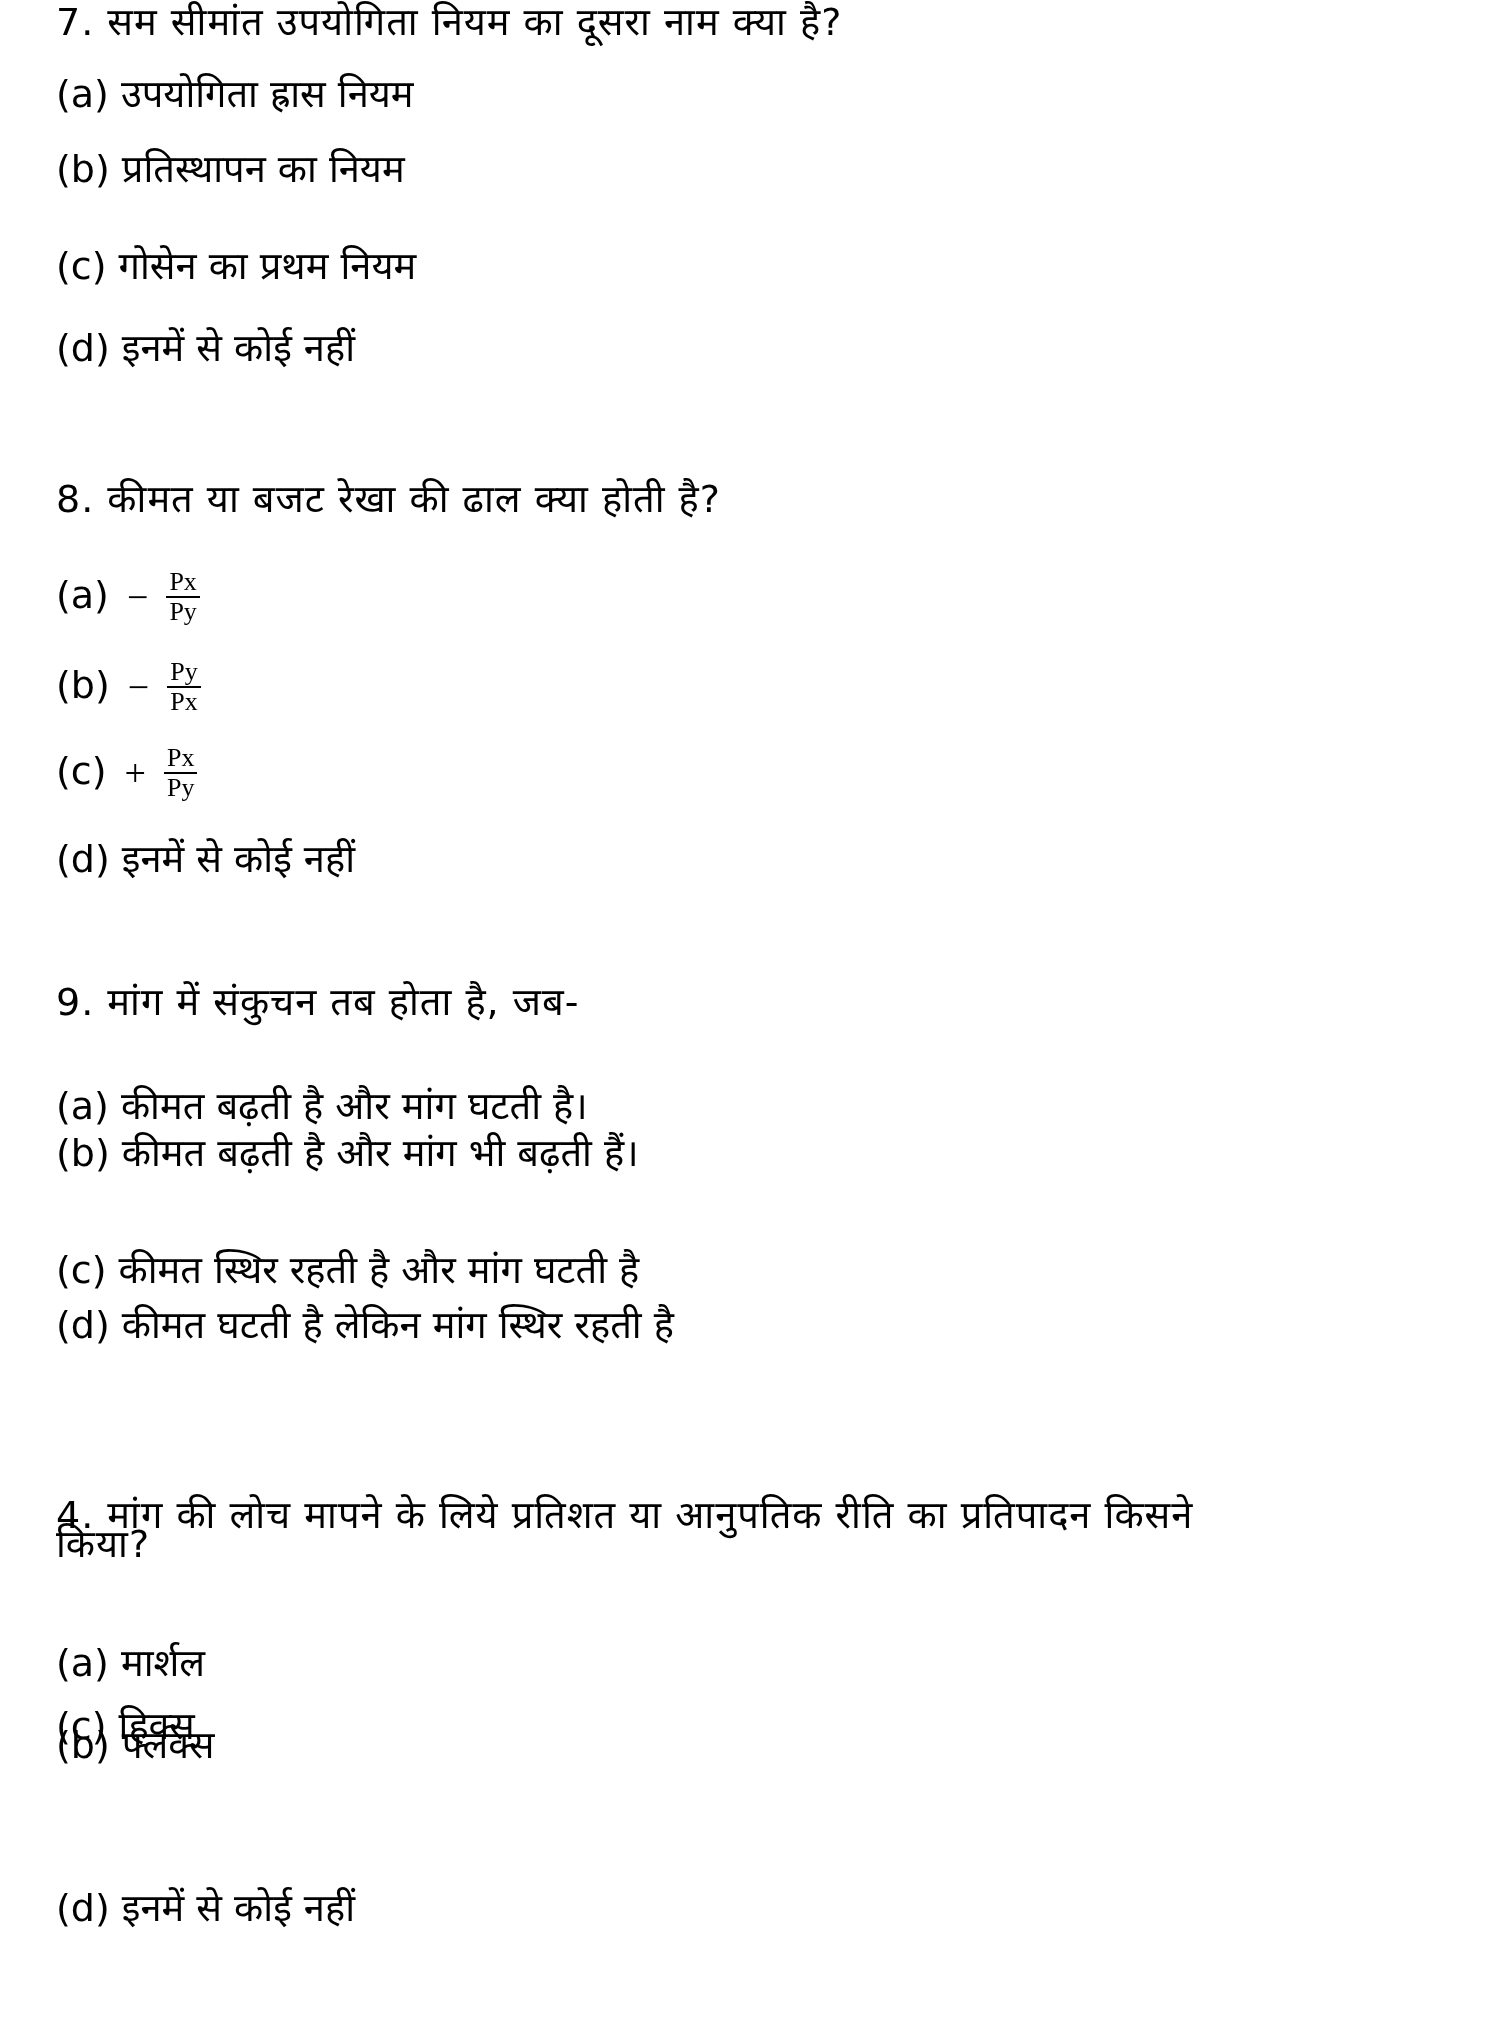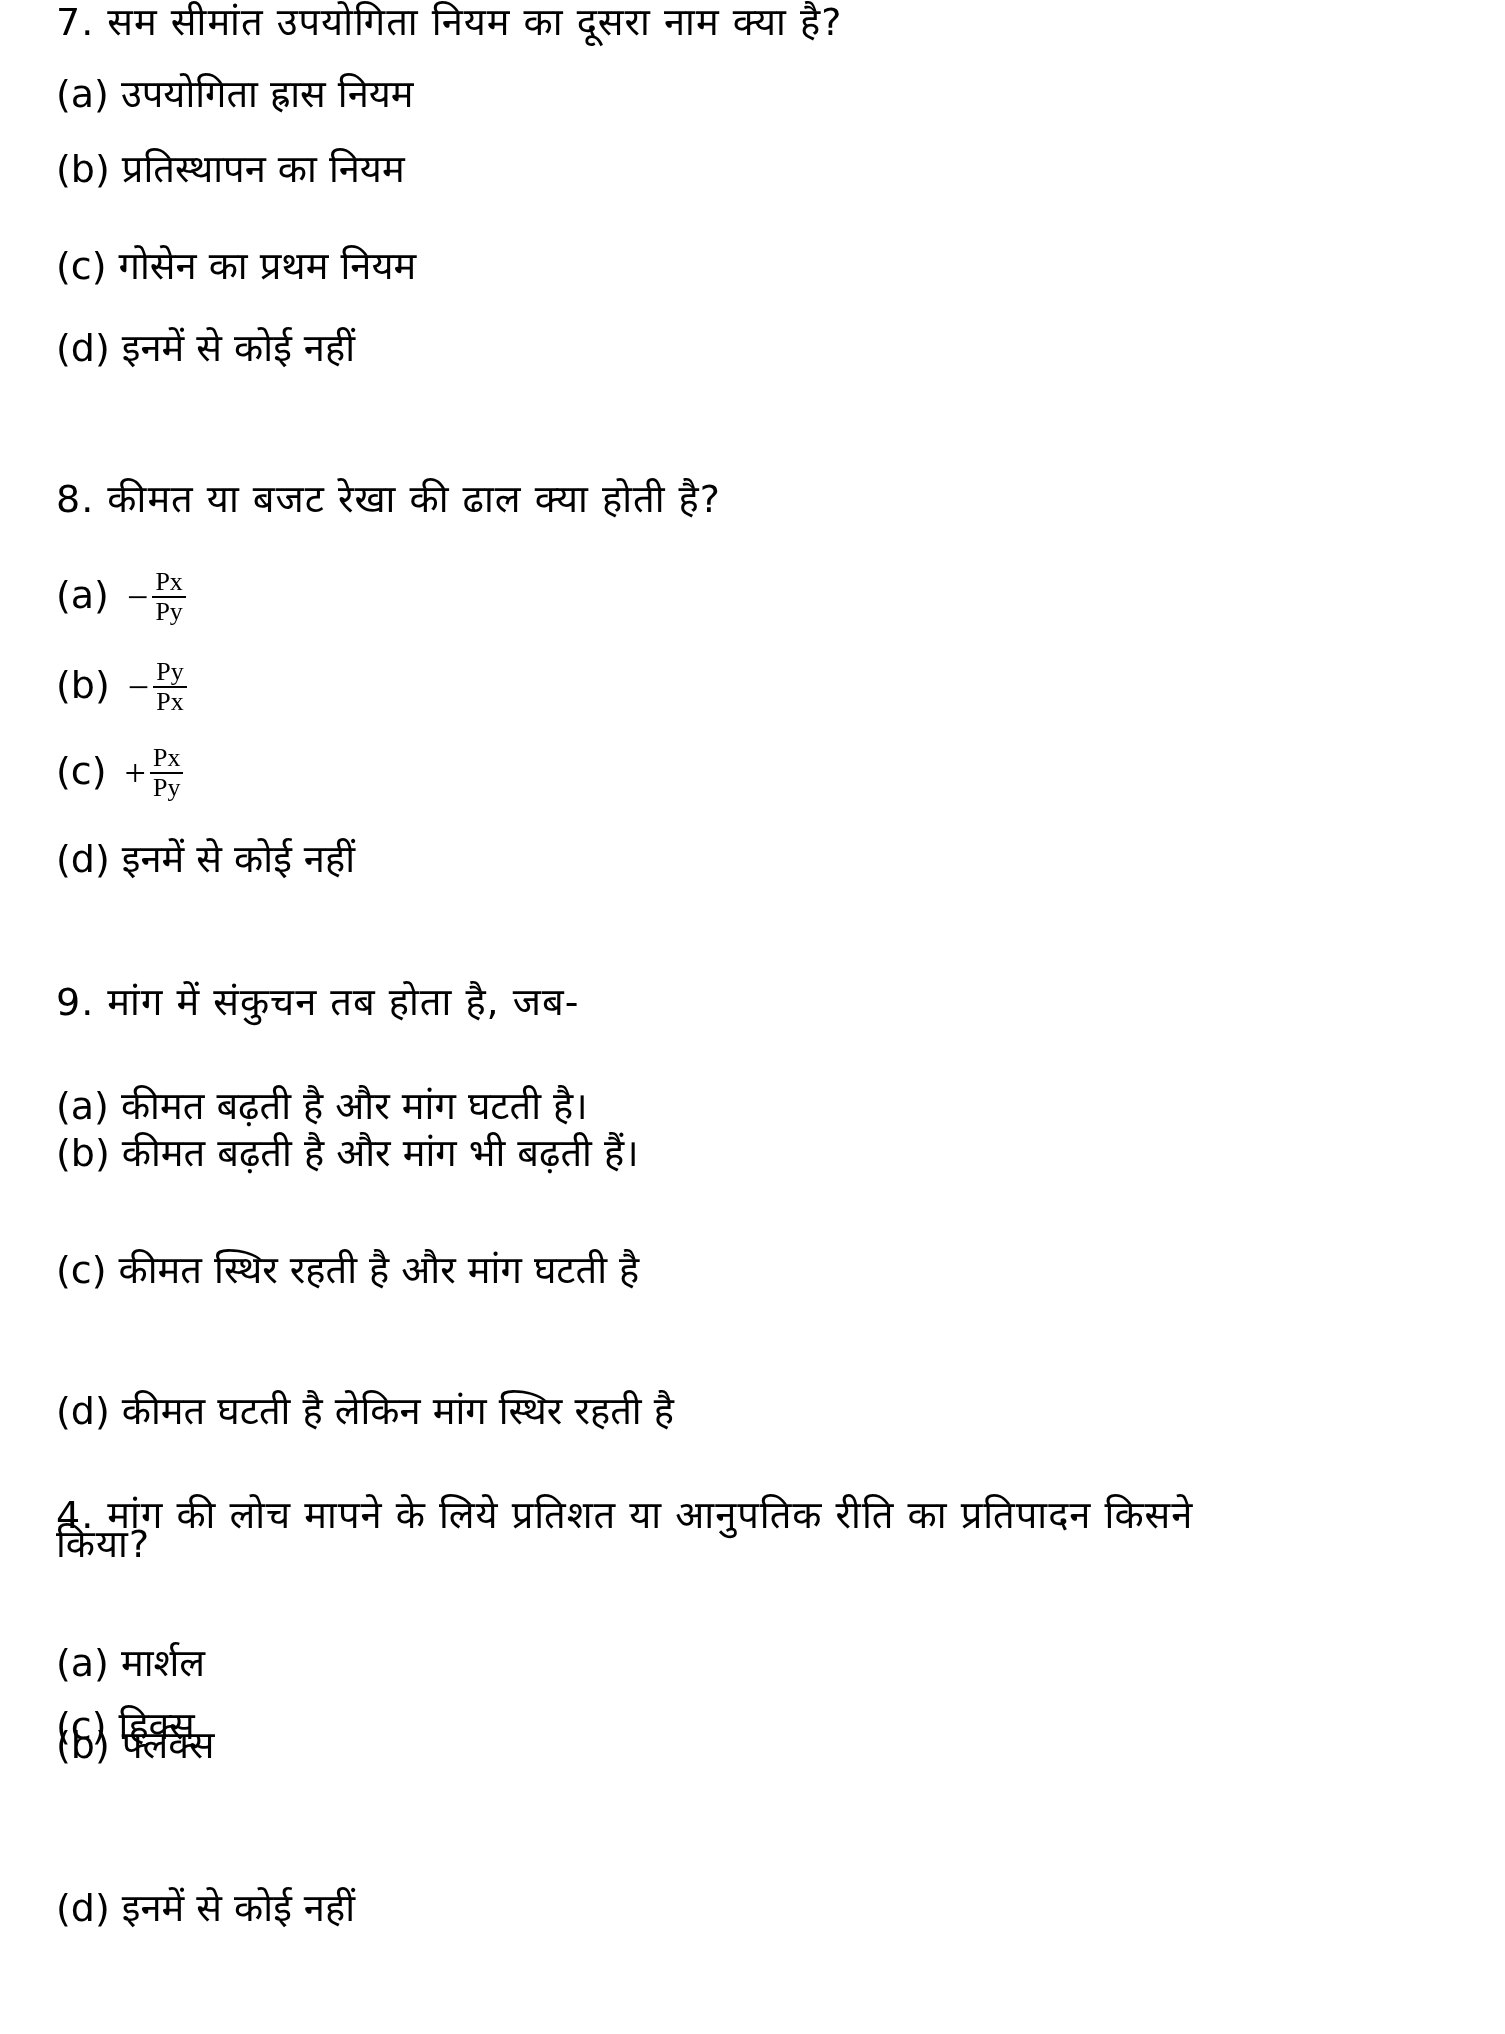--- a/index.html
+++ b/index.html
@@ -1,19 +1,19 @@
 <!DOCTYPE html>
 <html><head>
 <meta charset="utf-8">
 <style>
   html,body{margin:0;padding:0;background:#fff;}
   body{width:1505px;height:2034px;position:relative;overflow:hidden;font-family:"DejaVu Sans","Liberation Sans",sans-serif;color:#000;}
   .line{position:absolute;left:56px;font-size:38px;line-height:48px;white-space:nowrap;transform:translateY(-50%);}
   .q{letter-spacing:1px;}
-  .frac{display:inline-flex;flex-direction:column;align-items:center;vertical-align:middle;font-family:"Liberation Serif","DejaVu Serif",serif;font-size:26px;line-height:28px;margin-left:4px;}
+  .frac{display:inline-flex;flex-direction:column;align-items:center;vertical-align:middle;font-family:"Liberation Serif","DejaVu Serif",serif;font-size:26px;line-height:28px;margin-left:18px;}
   .frac .num{border-bottom:2.5px solid #000;padding:0 3px;}
   .sign{font-family:"Liberation Serif",serif;font-size:38px;margin-left:18px;vertical-align:middle;}
   .lbl{margin-right:12px;}
 </style>
 </head>
 <body>
 
 <div class="line q" style="top:22px">
   <span>7.</span>
   <span>सम सीमांत उपयोगिता नियम का दूसरा नाम क्या है?</span>
@@ -47,21 +47,21 @@
 </div>
 <div class="line" style="top:859px"><span class="lbl">(d)</span><span>इनमें से कोई नहीं</span></div>
 
 <div class="line q" style="top:1002px">
   <span>9.</span>
   <span>मांग में संकुचन तब होता है, जब-</span>
 </div>
 <div class="line" style="top:1106px"><span class="lbl">(a)</span><span>कीमत बढ़ती है और मांग घटती है।</span></div>
 <div class="line" style="top:1153px"><span class="lbl">(b)</span><span>कीमत बढ़ती है और मांग भी बढ़ती हैं।</span></div>
 <div class="line" style="top:1270px"><span class="lbl">(c)</span><span>कीमत स्थिर रहती है और मांग घटती है</span></div>
-<div class="line" style="top:1411px"><span class="lbl">(d)</span><span>कीमत घटती है लेकिन मांग स्थिर रहती है</span></div>
+<div class="line" style="top:1325px"><span class="lbl">(d)</span><span>कीमत घटती है लेकिन मांग स्थिर रहती है</span></div>
 
 <div class="line q" style="top:1515px">
   <span>4.</span>
   <span>मांग की लोच मापने के लिये प्रतिशत या आनुपतिक रीति का प्रतिपादन किसने</span>
 </div>
 <div class="line q" style="top:1544px">
   <span>किया?</span>
 </div>
 <div class="line" style="top:1663px"><span class="lbl">(a)</span><span>मार्शल</span></div>
 <div class="line" style="top:1745px"><span class="lbl">(b)</span><span>फ्लक्स</span></div>

